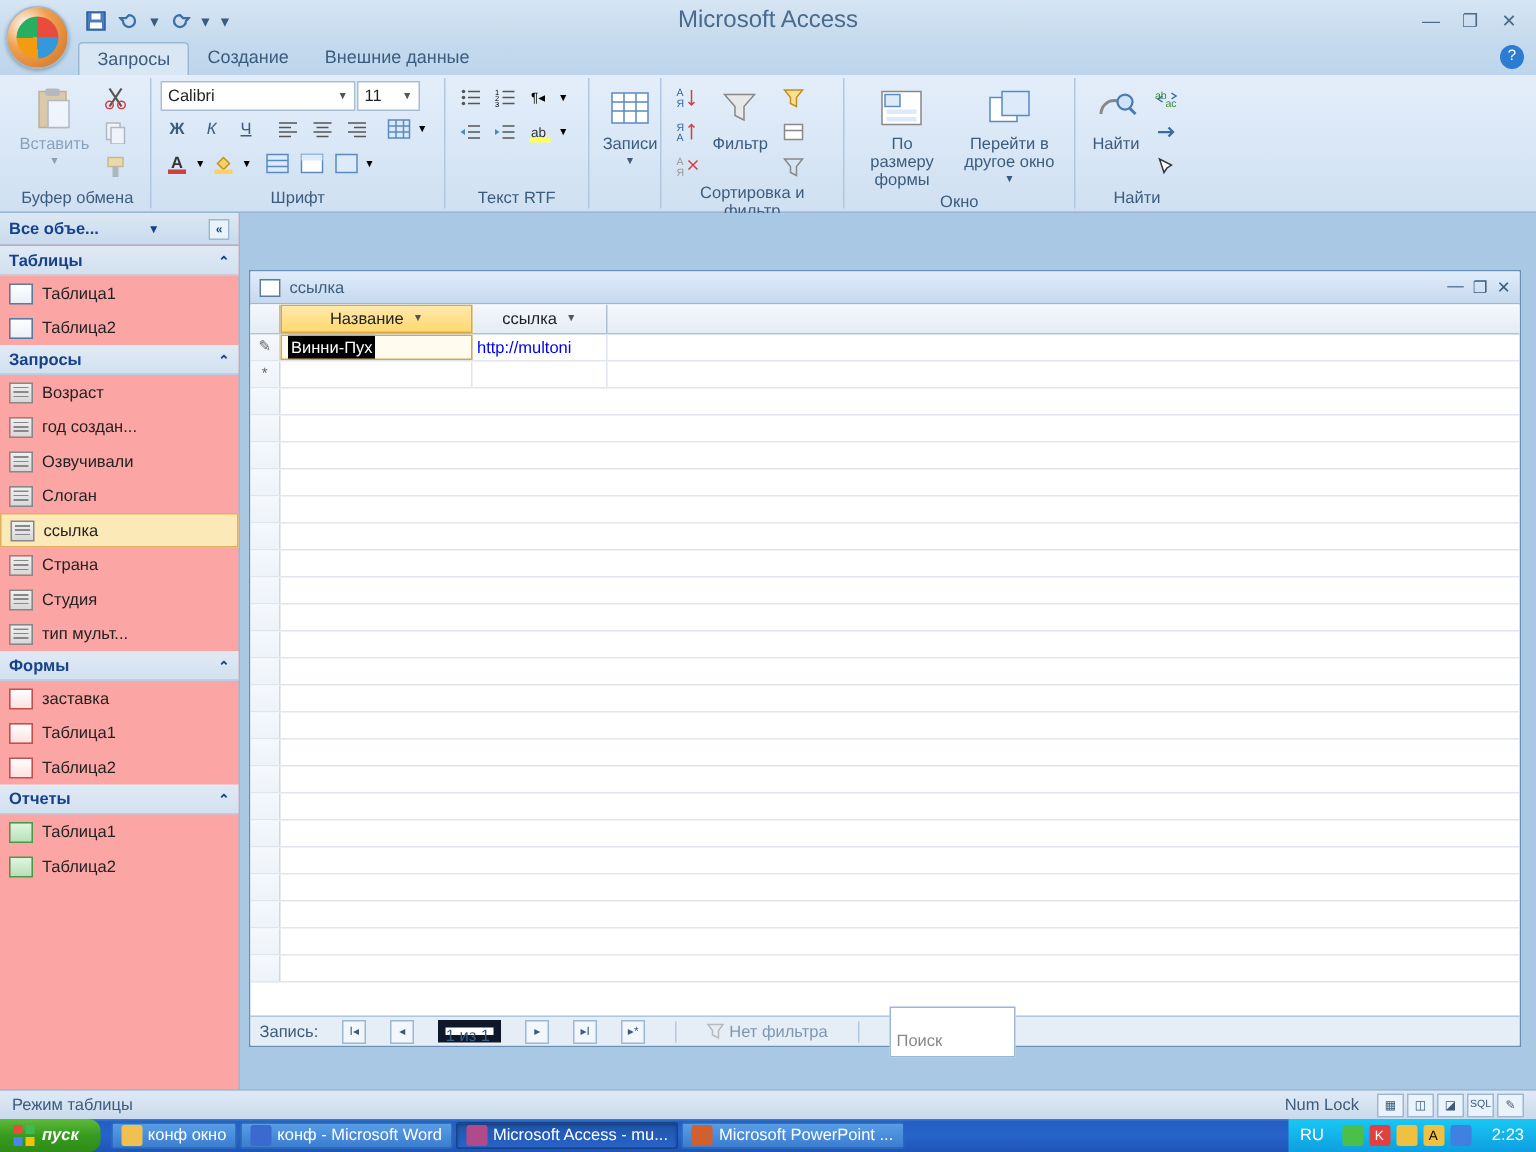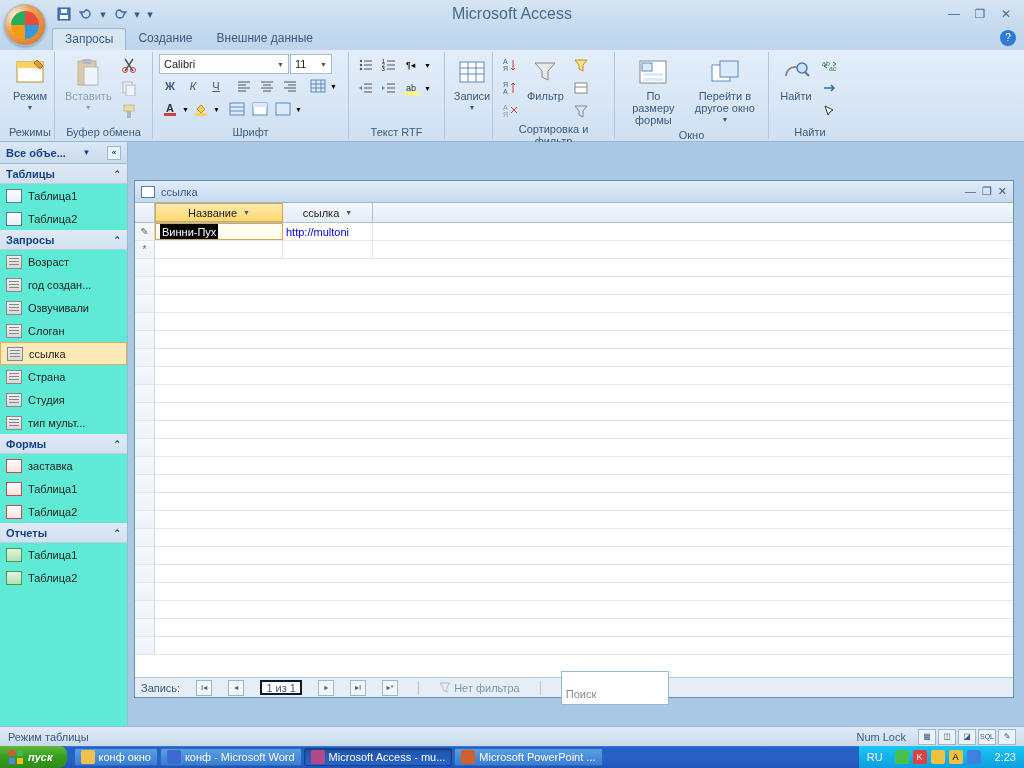--- a/index.html
+++ b/index.html
@@ -21,21 +21,21 @@
 .group-body{flex:1;display:flex;align-items:flex-start;gap:2px}
 .group-label{text-align:center;color:#3b5c7d;font-size:11px;padding:1px 0;position:relative}
 .bigbtn{display:flex;flex-direction:column;align-items:center;padding:2px 4px;min-width:42px;text-align:center;color:#3b5c7d;font-size:11px;line-height:12px}
 .bigico{width:32px;height:32px;margin-bottom:2px;display:flex;align-items:center;justify-content:center}
 .smbtn{width:22px;height:22px;display:flex;align-items:center;justify-content:center;border:1px solid transparent;color:#3b5c7d}
 .col{display:flex;flex-direction:column;gap:1px}
 .row{display:flex;gap:1px}
 .combo{height:20px;border:1px solid #a7bdd4;background:#fff;display:flex;align-items:center;padding:0 4px;font-size:11px;color:#222}
 .combo .arr{margin-left:auto;font-size:7px;color:#555}
 .content{position:absolute;top:142px;left:0;right:0;bottom:42px;display:flex}
-.navpane{width:128px;background:#5eead4;border-right:1px solid #9bb8d3;display:flex;flex-direction:column}
+.navpane{width:160px;background:#fca5a5;border-right:1px solid #9bb8d3;display:flex;flex-direction:column}
 .nav-hdr{height:22px;background:linear-gradient(#dce8f4,#c8daec);border-bottom:1px solid #9bb8d3;display:flex;align-items:center;padding:0 6px;color:#15428b;font-weight:bold;font-size:11px}
 .nav-hdr .exp{margin-left:auto;width:14px;height:14px;border:1px solid #9bb8d3;text-align:center;line-height:11px;font-size:8px;background:#eaf2fa}
 .nav-shdr{height:20px;background:linear-gradient(#e0eaf5,#d2e0ef);border-bottom:1px solid #b8cde2;display:flex;align-items:center;padding:0 6px;color:#15428b;font-weight:bold}
 .nav-shdr .chev{margin-left:auto;font-size:9px}
 .nav-item{height:23px;display:flex;align-items:center;padding:0 6px;gap:6px;color:#222;cursor:pointer}
 .nav-item.sel{background:#fce9b8;border:1px solid #e0b05e}
 .ni-ico{width:16px;height:14px;flex-shrink:0}
 .ico-table{background:linear-gradient(#fff,#e8f0f8);border:1px solid #5a7aa0}
 .ico-query{background:linear-gradient(#f0f0f0,#d8d8d8);border:1px solid #888;position:relative}
 .ico-query::after{content:"";position:absolute;inset:2px;background:repeating-linear-gradient(#888 0 1px,transparent 1px 3px)}
@@ -53,23 +53,23 @@
 .ds-colh.active{background:linear-gradient(#ffe9ad,#ffd86f);border:1px solid #d6a84c}
 .ds-colh .sm-arr{font-size:7px;margin-left:6px;color:#555}
 .ds-row{display:flex;height:18px;border-bottom:1px solid #e0e6ec}
 .ds-rs{width:20px;border-right:1px solid #d0d8e0;background:linear-gradient(#f5f8fc,#eef3f9);text-align:center;font-size:10px;color:#666;line-height:18px}
 .ds-cell{border-right:1px solid #e0e6ec;padding:0 3px;font-size:11px;line-height:18px;overflow:hidden;white-space:nowrap}
 .cell-editing{background:#000;color:#fff;margin:0 2px;padding:0 2px;display:inline-block}
 .cell-link{color:#0000ee;}
 .active-row-outline{outline:1px solid #d6a84c;outline-offset:-1px;background:#fffbef}
 .recnav{height:20px;background:#e5edf7;border-top:1px solid #b0c7df;display:flex;align-items:center;font-size:11px;color:#3b5c7d;padding:0 6px;gap:16px}
 .recnav .nbtn{width:16px;height:16px;border:1px solid #9bb8d3;background:#f2f7fc;text-align:center;line-height:13px;font-size:8px}
-.recnav .recbox{width:42px;height:15px;border:2px solid #0f172a;background:#fff;text-align:center;line-height:13px}
+.recnav .recbox{width:42px;height:15px;border:5px solid #0f172a;background:#fff;text-align:left;line-height:13px}
 .recnav .sep{width:1px;height:14px;background:#b0c7df;margin:0 4px}
-.recnav .srch{border:1px solid #9bb8d3;background:#fff;padding:16px 4px;height:15px;line-height:13px;color:#888;width:108px}
+.recnav .srch{border:1px solid #9bb8d3;background:#fff;padding:16px 4px;height:15px;line-height:13px;color:#888;width:84px}
 .statusbar{position:absolute;bottom:22px;left:0;right:0;height:20px;background:linear-gradient(#dfeaf5,#cadaec);border-top:1px solid #9bb8d3;display:flex;align-items:center;padding:0 8px;color:#3b5c7d}
 .sb-right{margin-left:auto;display:flex;align-items:center;gap:2px}
 .sb-btn{width:18px;height:16px;border:1px solid #9bb8d3;background:#eaf2fa;font-size:8px;text-align:center;line-height:14px}
 .taskbar{position:absolute;bottom:0;left:0;right:0;height:22px;background:linear-gradient(#3a81d8,#245ec4 8%,#2863c8 50%,#1f54b8);display:flex;align-items:center;color:#fff;font-size:11px}
 .startbtn{height:22px;padding:0 14px 0 8px;background:linear-gradient(#5fba3a,#379c1f 50%,#2e8a18);display:flex;align-items:center;gap:4px;font-weight:bold;font-style:italic;border-radius:0 8px 8px 0}
 .tb-item{height:18px;margin:0 1px;padding:0 6px;background:linear-gradient(#5a9de6,#3a7dd0);border:1px solid #2a68b8;display:flex;align-items:center;gap:4px;border-radius:2px;max-width:160px;overflow:hidden;white-space:nowrap}
 .tb-item.act{background:linear-gradient(#1f54a8,#2863c8);border-color:#15428b;box-shadow:inset 0 1px 2px rgba(0,0,0,.3)}
 .tray{margin-left:auto;height:22px;background:linear-gradient(#19c8f4,#0e9ee0);padding:0 8px;display:flex;align-items:center;gap:4px}
 .tb-ico{width:14px;height:14px;display:inline-block}
 svg{display:block}
@@ -110,36 +110,20 @@
 </div>
 
 <div class="tabbar">
   <div class="tab active">Запросы</div>
   <div class="tab">Создание</div>
   <div class="tab">Внешние данные</div>
   <div class="help-ico">?</div>
 </div>
 
 <div class="ribbon">
-  <div class="group" style="width:52px">
-    <div class="group-body">
-        <div class="bigbtn">
-          <div class="bigico">
-            <svg width="30" height="28">
-              <rect x="2" y="4" width="26" height="20" fill="#fff" stroke="#c09020"></rect>
-              <path d="M2 4 L28 4 L28 10 L2 10 Z" fill="#ffd060"></path>
-              <path d="M22 2 L28 8 L25 11 L19 5 Z" fill="#e0a030" stroke="#a07010"></path>
-            </svg>
-          </div>
-          <span>Режим</span>
-          <span style="font-size:7px">▼</span>
-        </div>
-      </div>
-    <div class="group-label">Режимы</div>
-  </div>
   <div class="group" style="width:98px">
     <div class="group-body">
       <div class="bigbtn" style="opacity:.5">
           <div class="bigico">
             <svg width="28" height="30">
               <rect x="4" y="4" width="18" height="24" fill="#d8a860" stroke="#a07830"></rect>
               <rect x="8" y="2" width="10" height="5" rx="2" fill="#888"></rect>
               <rect x="10" y="10" width="14" height="18" fill="#fff" stroke="#888"></rect>
             </svg>
           </div>

